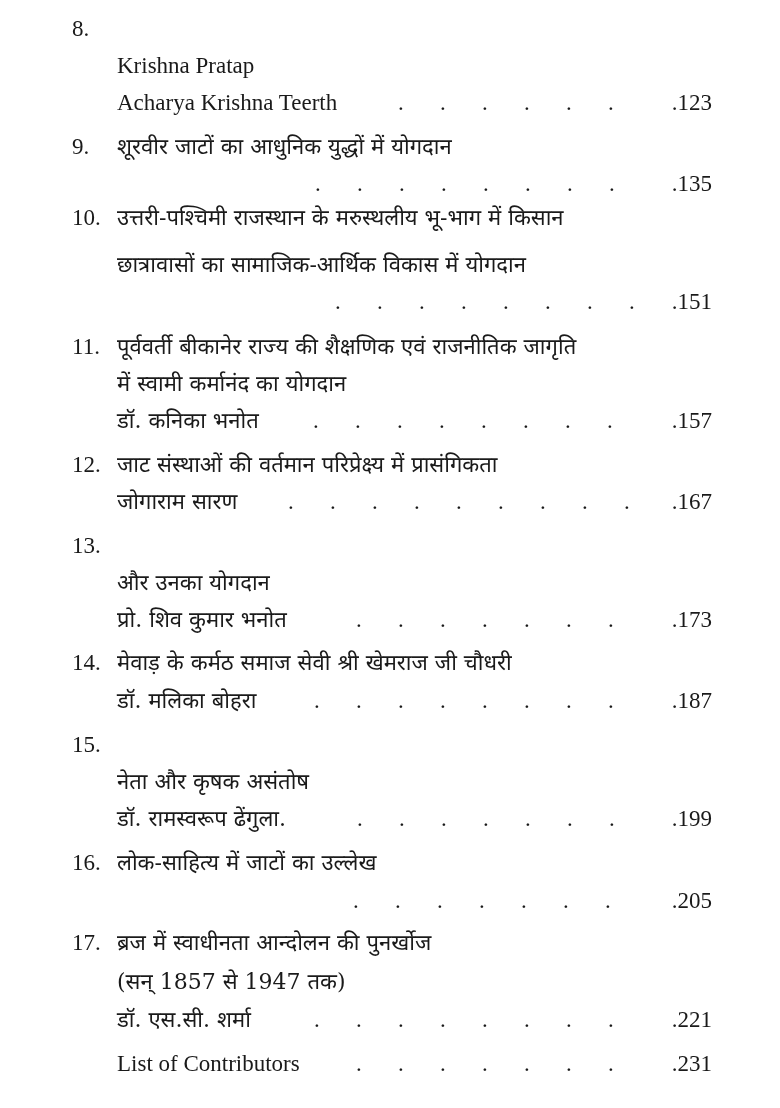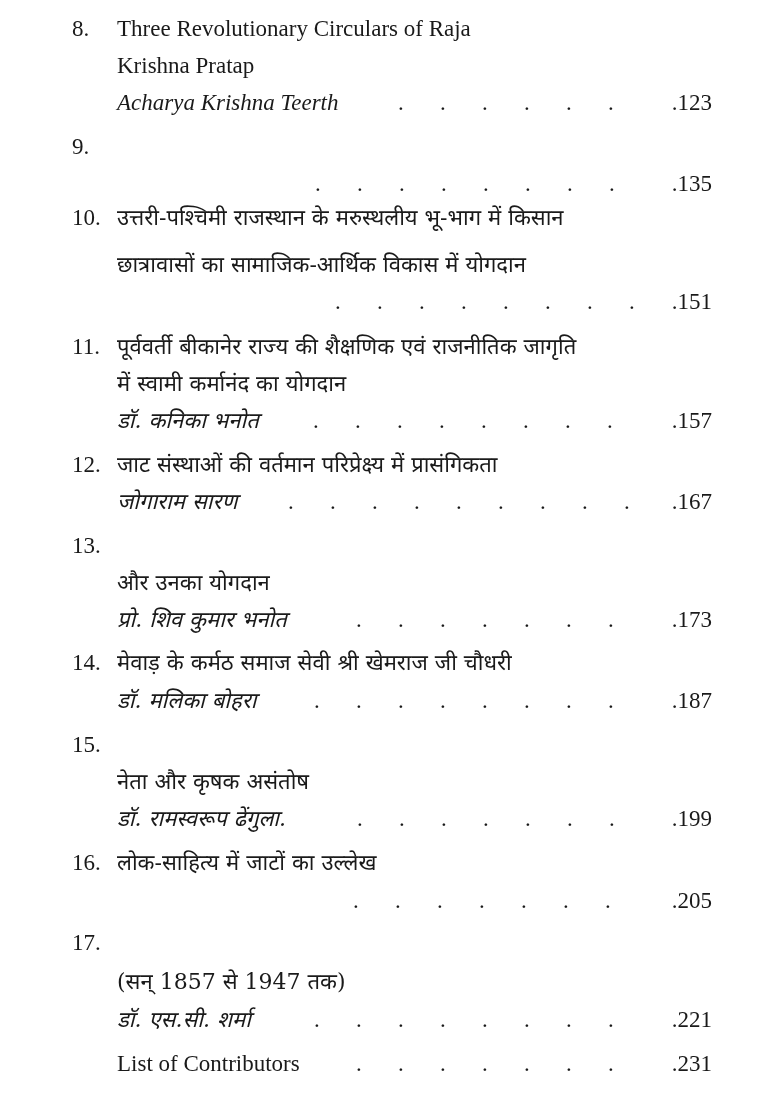--- a/index.html
+++ b/index.html
@@ -8,37 +8,36 @@
     font-family: "DejaVu Serif", "Liberation Serif", serif;
     color: #1a1a1a;
   }
   .line {
     position: absolute; left: 0; width: 780px; height: 36px;
     font-size: 22px; line-height: 36px; white-space: nowrap;
   }
   .num { position: absolute; left: 72px; }
   .text { position: absolute; left: 117px; }
   .text.en { font-family: "Liberation Serif", serif; font-size: 23px; }
-  .author { font-style: italic; }
+  .author { }
   .page {
     position: absolute; right: 68px; font-family: "Liberation Serif", serif; font-size: 23px;
   }
   .num.en { font-family: "Liberation Serif", serif; font-size: 23px; }
   .dotrow { position: absolute; font-family: "Liberation Serif", serif; font-size: 23px; }
   .dotrow span { position: absolute; top: 0; }
 </style>
 </head>
 <body>
 
 <div id="toc">
 
   <div>
     <div class="line" style="top:11px">
       <span class="num en">8.</span>
-      <span class="text en">Three Revolutionary Circulars of Raja</span>
     </div>
     <div class="line" style="top:48px">
       <span class="text en">Krishna Pratap</span>
     </div>
     <div class="line" style="top:85px">
       <span class="text en author">Acharya Krishna Teerth</span>
       <span class="dotrow" style="left:0;top:0">
           <span style="left:398px">.</span>
           <span style="left:440px">.</span>
           <span style="left:482px">.</span>
@@ -46,20 +45,21 @@
           <span style="left:566px">.</span>
           <span style="left:608px">.</span>
         </span>
       <span class="page">.123</span>
     </div>
   </div>
 
   <div>
     <div class="line" style="top:129px">
       <span class="num en">9.</span>
+      <span class="text">शूरवीर जाटों का आधुनिक युद्धों में योगदान</span>
     </div>
     <div class="line" style="top:166px">
       <span class="dotrow">
           <span style="left:315px">.</span>
           <span style="left:357px">.</span>
           <span style="left:399px">.</span>
           <span style="left:441px">.</span>
           <span style="left:483px">.</span>
           <span style="left:525px">.</span>
           <span style="left:567px">.</span>
@@ -218,20 +218,21 @@
           <span style="left:563px">.</span>
           <span style="left:605px">.</span>
         </span>
       <span class="page">.205</span>
     </div>
   </div>
 
   <div>
     <div class="line" style="top:925px">
       <span class="num en">17.</span>
+      <span class="text">ब्रज में स्वाधीनता आन्दोलन की पुनर्खोज</span>
     </div>
     <div class="line" style="top:964px">
       <span class="text">(सन् 1857 से 1947 तक)</span>
     </div>
     <div class="line" style="top:1002px">
       <span class="text author">डॉ. एस.सी. शर्मा</span>
       <span class="dotrow">
           <span style="left:314px">.</span>
           <span style="left:356px">.</span>
           <span style="left:398px">.</span>

